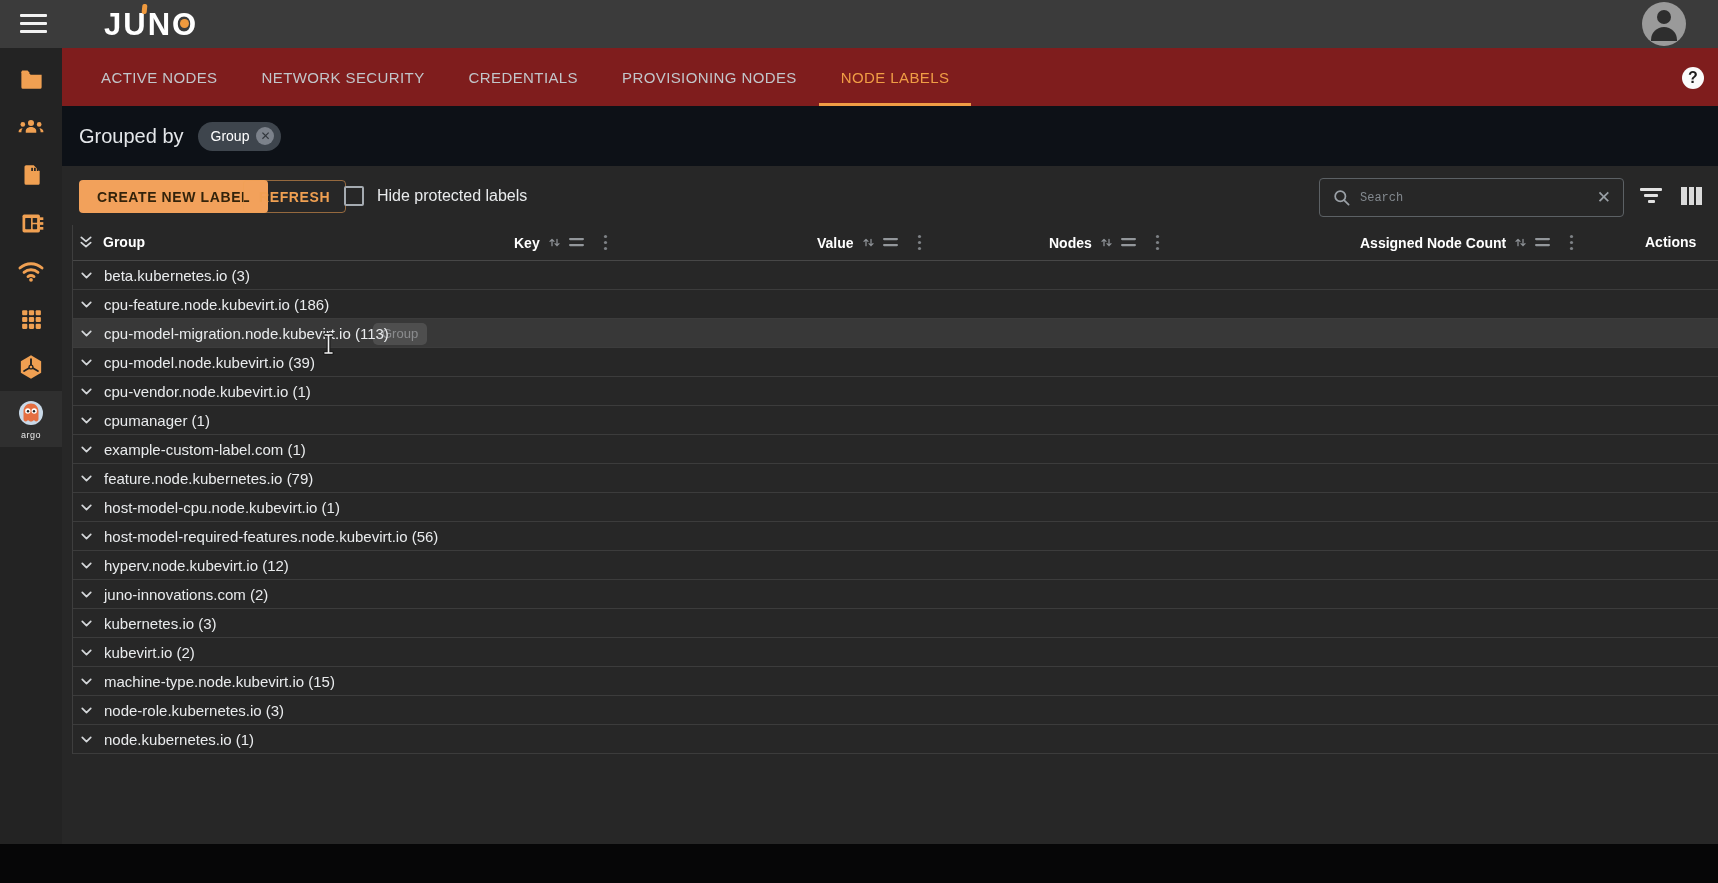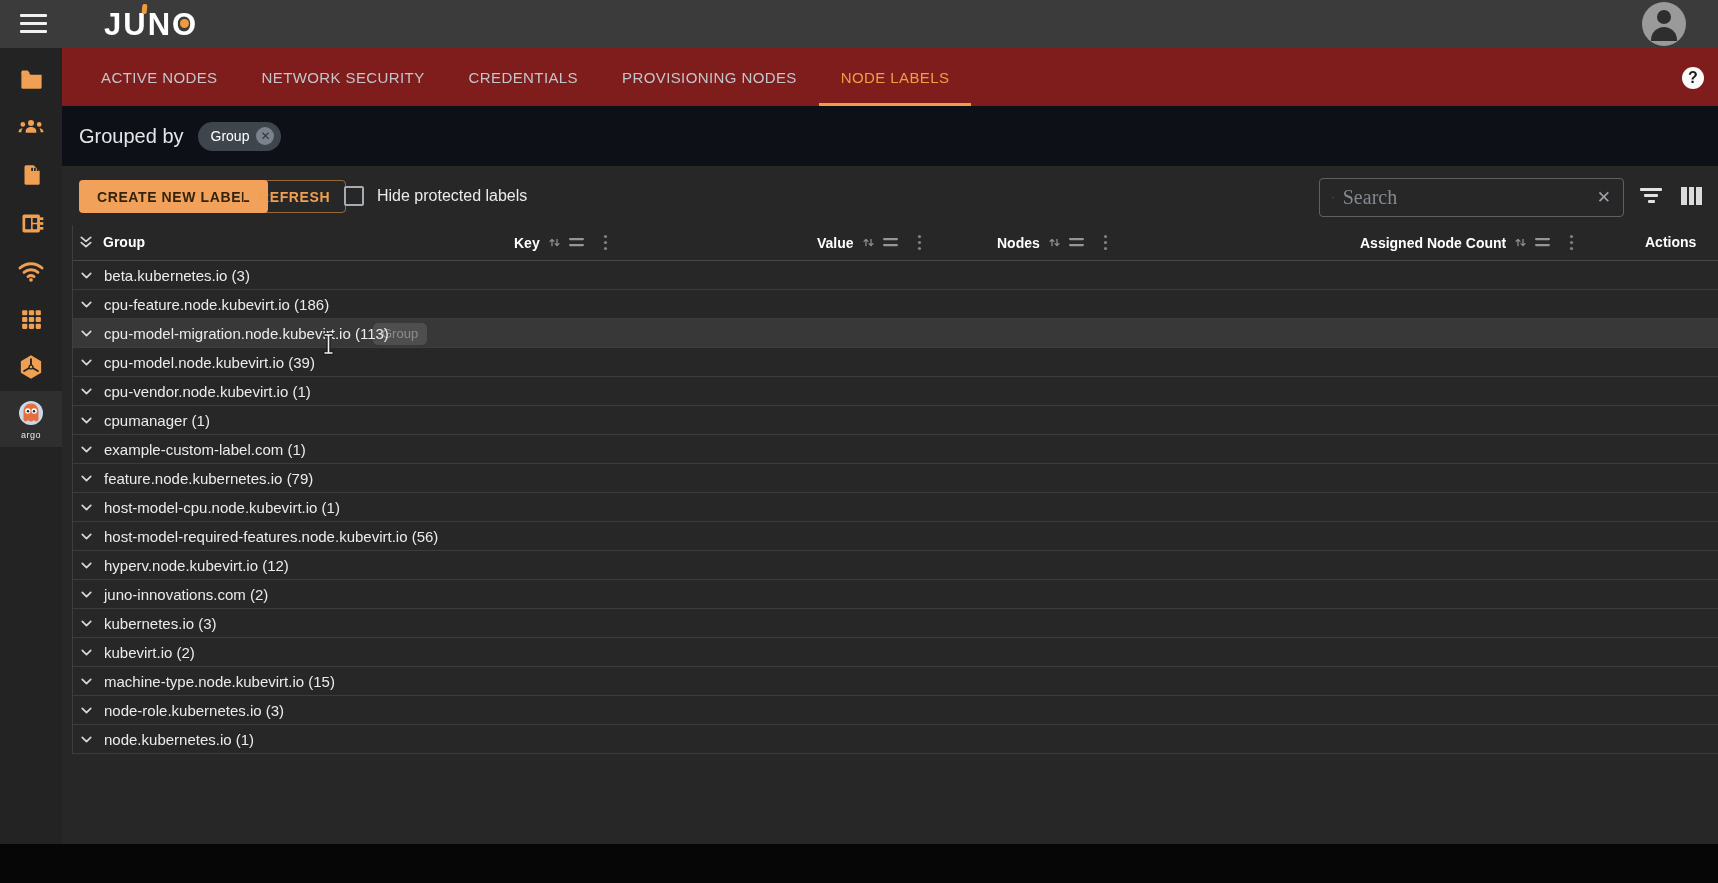--- a/index.html
+++ b/index.html
@@ -56,36 +56,36 @@
                 color:#33230B; border:none; border-radius:4px; font-size:14px; font-weight:bold;
                 letter-spacing:.6px; font-family:inherit; cursor:pointer; }
   .btn-refresh { position:absolute; left:181px; top:14px; height:33px; padding:0 15px; background:transparent;
                  color:#F0A052; border:1px solid rgba(240,160,82,.55); border-radius:4px; font-size:14px;
                  font-weight:bold; letter-spacing:.6px; font-family:inherit; cursor:pointer; }
   .cb-wrap { position:absolute; left:282px; top:20px; display:flex; align-items:center; gap:13px; }
   .checkbox { width:20px; height:20px; border:2px solid #A5ABB1; border-radius:2px; background:transparent; cursor:pointer; }
   .cb-label { font-size:16px; color:#E9EBED; }
   .searchbox { position:absolute; left:1257px; top:12px; width:305px; height:39px; border:1px solid #5C6165;
                border-radius:4px; display:flex; align-items:center; padding:0 12px; gap:9px; }
-  .searchbox input { flex:1; background:transparent; border:none; outline:none; color:#DDE0E3; font-size:20px;
-                     font-family:Liberation Serif, serif; }
+  .searchbox input { flex:1; background:transparent; border:none; outline:none; color:#DDE0E3; font-size:12px;
+                     font-family:Liberation Mono, monospace; }
   .searchbox input::placeholder { color:#83898F; }
   .search-x { color:#9AA0A6; font-size:17px; cursor:pointer; line-height:1; }
   .filter-btn { position:absolute; left:1577px; top:22px; width:24px; height:18px; cursor:pointer; }
   .filter-btn span { display:block; height:2.5px; background:#E2E2E2; border-radius:1px; margin:0 auto 3.5px auto; }
   .filter-btn .f1 { width:22px; } .filter-btn .f2 { width:14px; } .filter-btn .f3 { width:7px; }
   .columns-btn { position:absolute; left:1619px; top:21px; display:flex; gap:2px; cursor:pointer; }
   .columns-btn span { width:5.5px; height:18px; background:#DBDBDB; }
 
   
   .table-wrap { position:absolute; left:10px; right:0; top:59px; border-left:1px solid #3E3E3E; }
   .thead { position:relative; height:36px; border-bottom:1px solid #474747; font-size:14px; font-weight:bold; color:#FFFFFF; }
   .group-head { position:absolute; left:5px; top:9px; display:flex; align-items:center; gap:9px; }
   .col-cluster { position:absolute; top:9px; display:flex; align-items:center; gap:7px; }
-  .col-0 { left:441px; } .col-1 { left:744px; } .col-2 { left:924px; } .col-3 { left:1287px; }
+  .col-0 { left:441px; } .col-1 { left:744px; } .col-2 { left:976px; } .col-3 { left:1287px; }
   .actions-head { position:absolute; left:1572px; top:9px; }
   .icon-btn { display:flex; align-items:center; cursor:pointer; }
 
   .row { position:relative; height:29px; border-bottom:1px solid #3C3C3C; display:flex; align-items:center;
          padding-left:5px; gap:9px; color:#E9EBED; font-size:15px; cursor:pointer; }
   .row.hovered { background:#383838; }
   .row .rlabel { position:relative; z-index:1; }
   .hover-tooltip { position:absolute; left:300px; top:4px; z-index:0; height:22px; padding:0 9px;
                    background:rgba(115,115,115,.38); border-radius:5px; font-size:13px; line-height:22px;
                    color:rgba(222,225,228,.42); }

